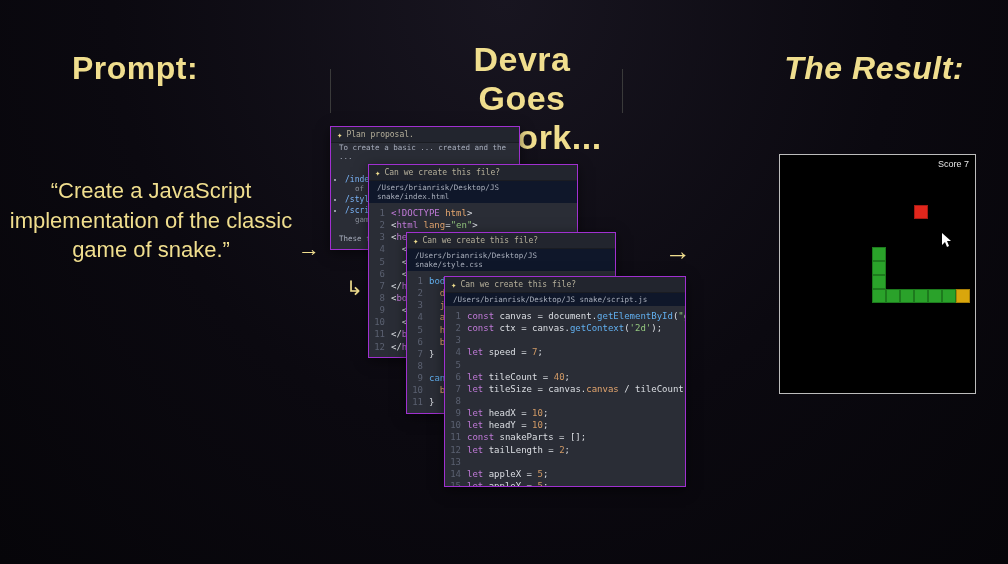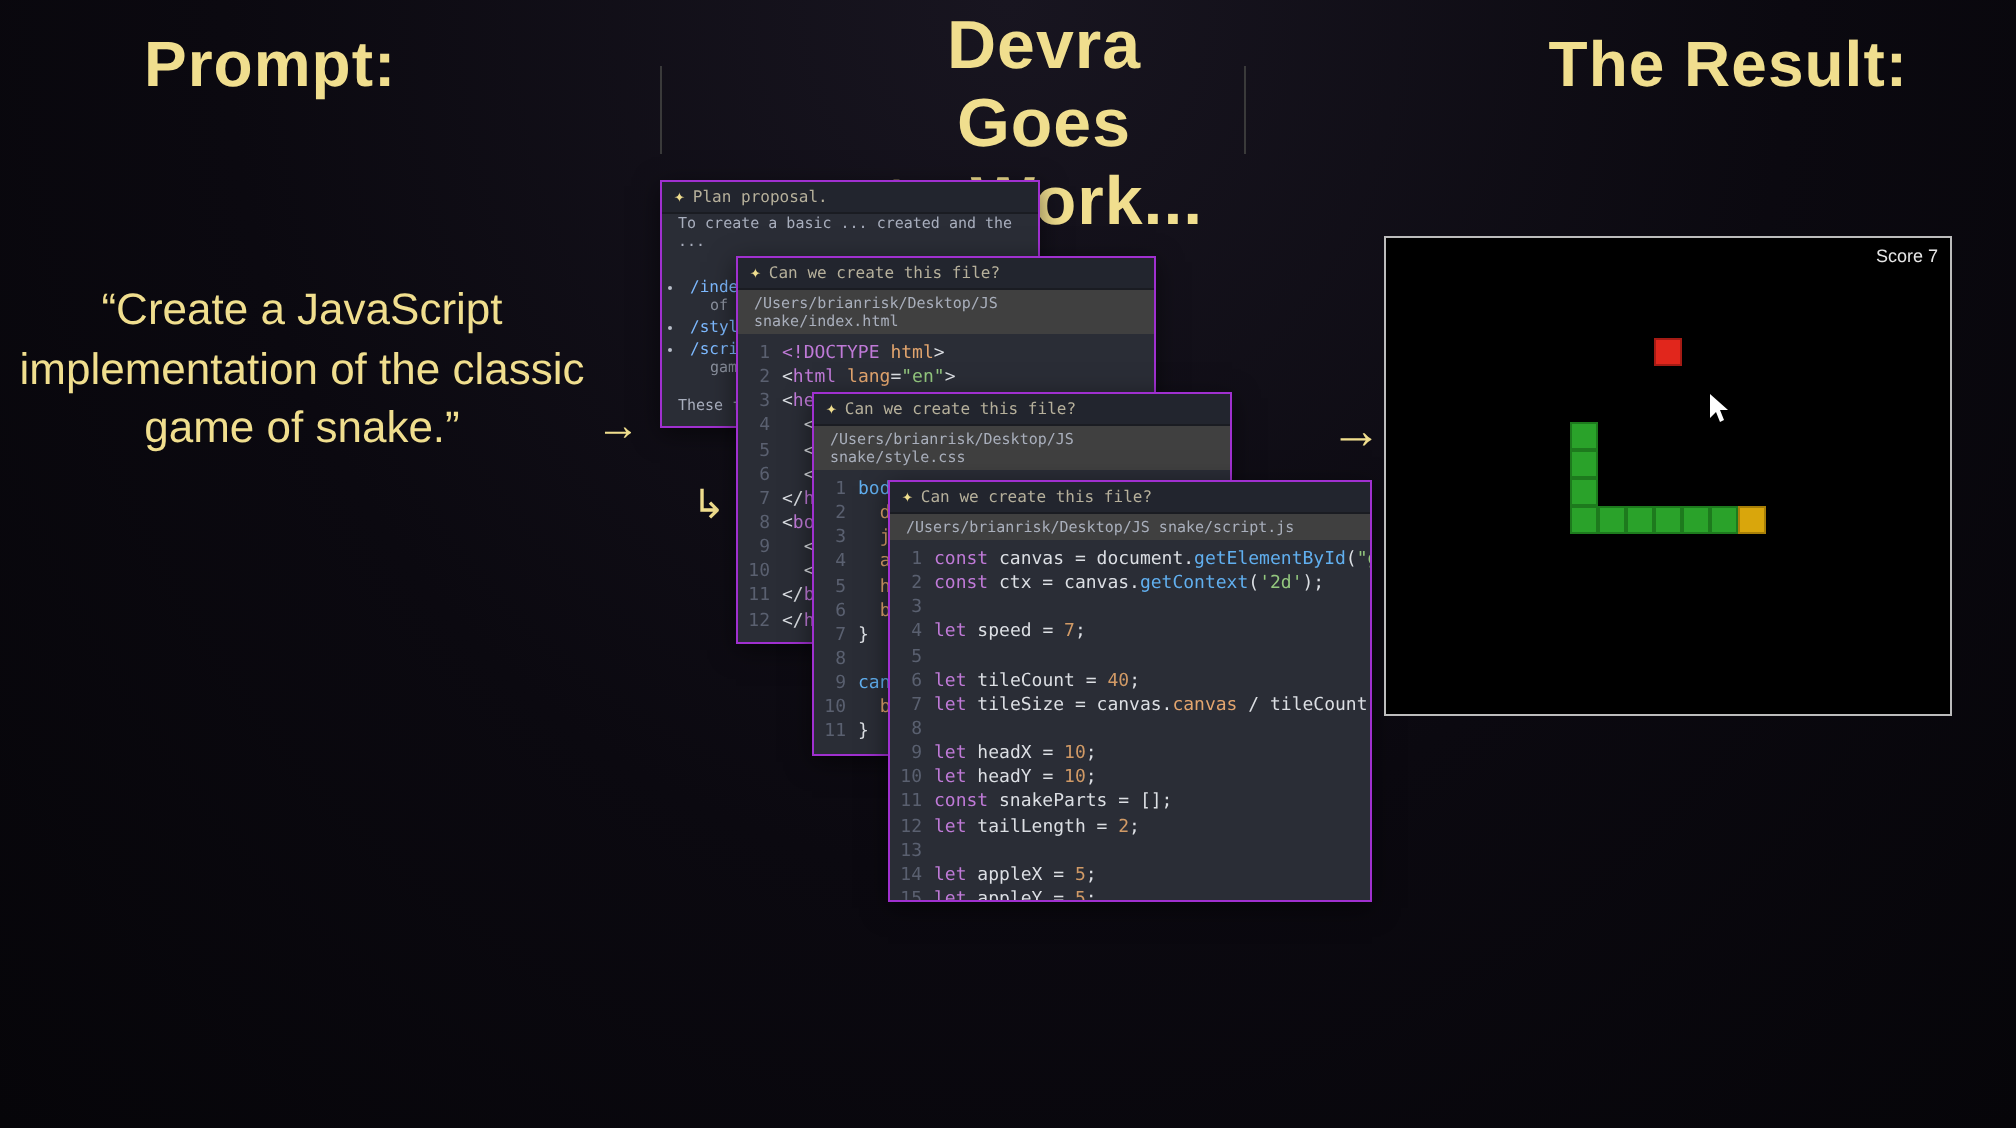--- a/index.html
+++ b/index.html
@@ -19,32 +19,32 @@
   body{
     margin:0;
     width:1008px;
     height:564px;
     overflow:hidden;
     background: radial-gradient(ellipse at center top,#181520 0%, #0b0910 55%, #060509 100%);
     font-family:"Helvetica Neue",Arial,sans-serif;
     color:var(--white);
     position:relative;
   }
-  .stage{position:absolute;inset:0;}
+  .stage{position:absolute;inset:0;margin-top:36px;}
   .headers{position:absolute;top:8px;left:0;right:0;height:70px;}
   .h{
     position:absolute;
     font-size:32px;
     font-weight:700;
     color:var(--gold);
     letter-spacing:.5px;
   }
   .h1{left:72px;top:6px;}
   .h2{left:432px;top:-4px;font-size:34px;text-align:center;width:180px;line-height:1.15;}
-  .h3{right:54px;top:6px;}
+  .h3{right:44px;top:6px;font-style:italic;}
   .divider{position:absolute;top:25px;width:1px;height:44px;background:#3a3a3a;}
   .d1{left:330px;}
   .d2{left:622px;}
 
   .prompt-box{
     position:absolute;
     left:6px;top:140px;
     width:290px;
     color:var(--gold);
     font-size:22px;
@@ -84,39 +84,39 @@
     border-bottom:1px solid #1a1c22;
     padding:2px 6px;
     font-size:8px;
     color:#b6b09b;
     display:flex;align-items:center;gap:4px;
   }
   .spark{
     display:inline-flex;color:var(--gold);font-size:9px;
   }
   .panel .path{
-    font-size:7.5px;color:#a9afbc;padding:2px 8px;background:#404040;
+    font-size:7.5px;color:#a9afbc;padding:2px 8px;background:#0f172a;
   }
   .panel .body{
     padding:4px 4px 4px 2px;white-space:pre;color:var(--white);line-height:1.35;max-height:180px;overflow:hidden;
   }
   .gut{display:inline-block;width:14px;text-align:right;color:#5a6070;margin-right:6px;}
   .kw{color:var(--kw);} .str{color:var(--str);} .num{color:var(--num);} .fn{color:var(--fn);} .pr{color:#e3a56e;}
   .proposal-h{font-size:16px;color:#dfe3ea;padding:4px 8px 2px;font-weight:300;}
   .proposal-t{font-size:7.5px;color:#a8aebd;padding:0 8px 6px;white-space:normal;}
   .bul{padding-left:14px;font-size:8px;color:#b8bdc9;}
   .bul li{list-style:disc;margin:2px 0;}
   .bul .sub{color:#8b919e;font-size:7.5px;margin-left:10px;list-style:none;}
   .bul .fname{color:#7db9ff;}
 
   
   .game{
     position:absolute;
     right:32px;top:118px;
-    width:284px;height:240px;
+    width:197px;height:240px;
     border:1px solid #bcbcbc;
     background:#000;
   }
   .score{
     position:absolute;right:6px;top:4px;font-size:9px;color:#e6e6e6;font-family:Arial;
   }
   .cell{position:absolute;width:14px;height:14px;}
   .snake{background:#2aa22a;border:1px solid #1d7a1d;}
   .head{background:#d9a60c;border:1px solid #a87f07;}
   .food{background:#e1261c;border:1px solid #a51b14;}

